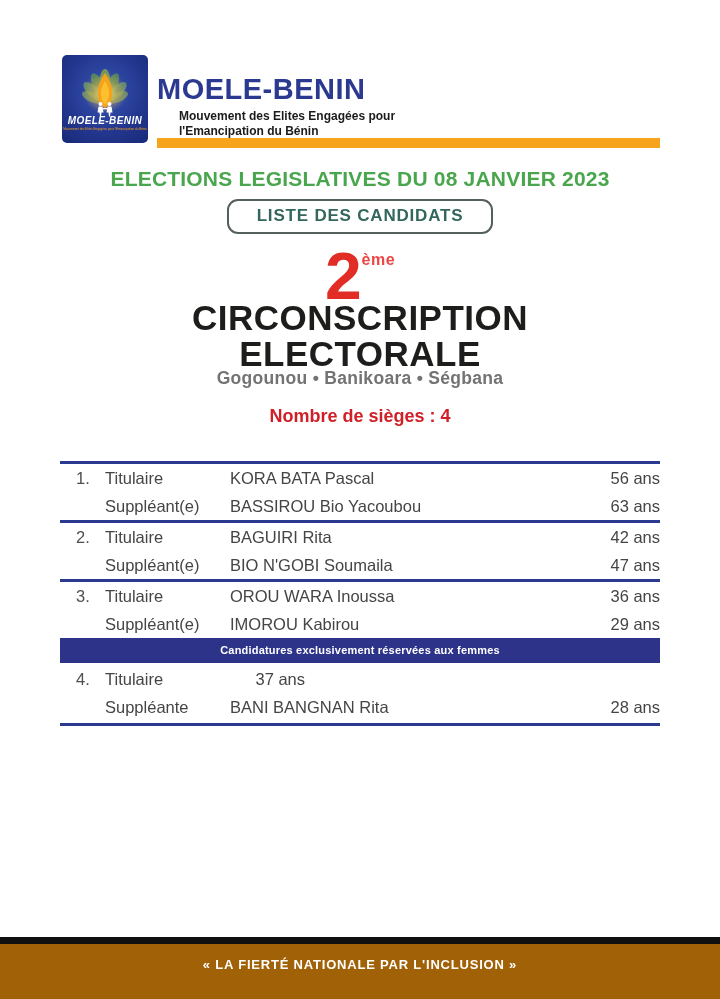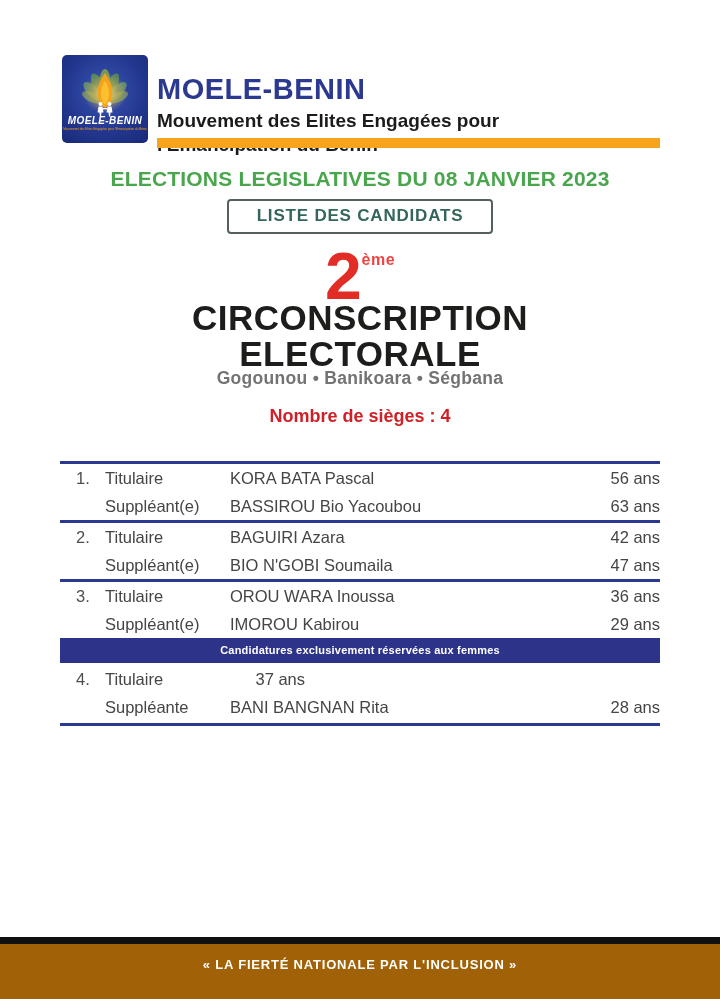--- a/index.html
+++ b/index.html
@@ -27,24 +27,25 @@
     line-height: 1.1;
   }
   .party-name {
     font-size: 29px;
     font-weight: 900;
     letter-spacing: 0.5px;
     color: #2B3990;
   }
   .party-subtitle {
     margin-top: 3px;
-    font-size: 19px;
+    font-size: 12px;
     font-weight: 700;
     color: #1b1b1b;
     line-height: 1.25;
+    margin-left: 22px;
   }
   .receipt {
     position: absolute;
     right: 60px; top: 88px;
     text-align: right;
     font-size: 10.5px;
     color: #9b9b9b;
     line-height: 1.4;
   }
   .orange-bar {
@@ -68,21 +69,21 @@
   .list-pill-wrap {
     position: absolute;
     left: 0; top: 199px;
     width: 100%;
     text-align: center;
   }
   .list-pill {
     display: inline-block;
     padding: 5px 28px 6px 28px;
     border: 2px solid #55605b;
-    border-radius: 4px;
+    border-radius: 11px;
     font-size: 17px;
     font-weight: 700;
     letter-spacing: 0.8px;
     color: #33665C;
     background: #ffffff;
   }
 
   .district-num {
     position: absolute;
     left: 0; top: 243px;
@@ -286,21 +287,21 @@
         <span class="col-age">63 ans</span>
       </div>
     </div>
 
     <div class="sep"></div>
 
     <div class="cgroup">
       <div class="crow">
         <span class="col-num">2.</span>
         <span class="col-role">Titulaire</span>
-        <span class="col-name">BAGUIRI Azara</span>
+        <span class="col-name">BAGUIRI Rita</span>
         <span class="col-age">42 ans</span>
       </div>
       <div class="crow">
         <span class="col-num"></span>
         <span class="col-role">Suppléant(e)</span>
         <span class="col-name">BIO N'GOBI Soumaila</span>
         <span class="col-age">47 ans</span>
       </div>
     </div>
 

